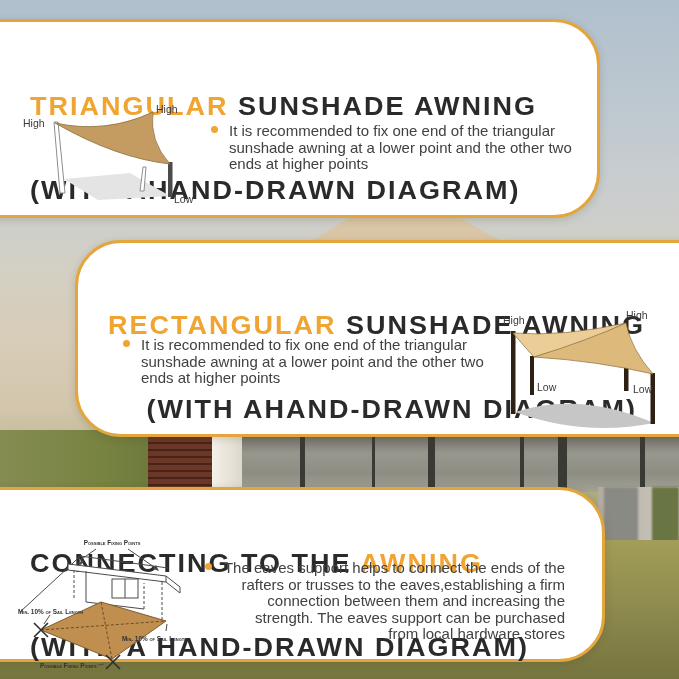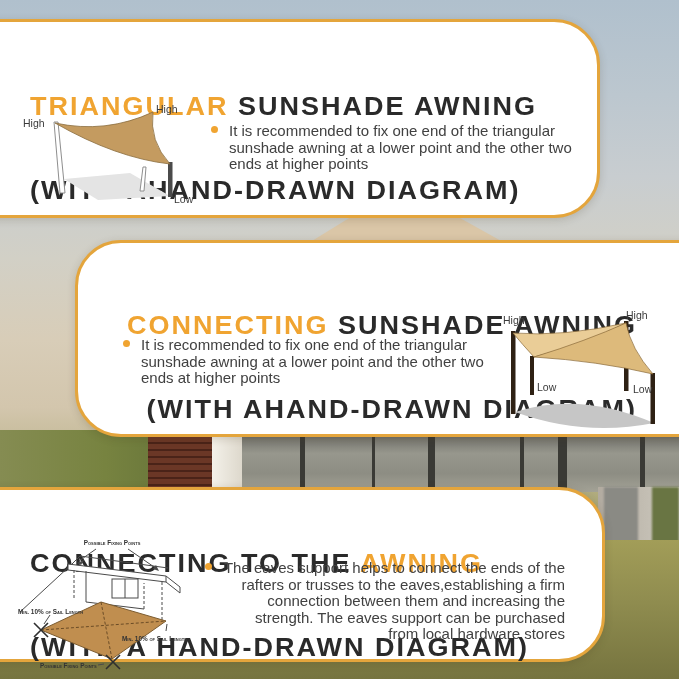--- a/index.html
+++ b/index.html
@@ -101,21 +101,21 @@
     </svg>
 
     <div class="bullet-row" style="left:268px;top:99px;width:375px;">
       <span class="dot"></span>
       <p class="btext">It is recommended to fix one end of the triangular sunshade awning at a lower point and the other two ends at higher points</p>
     </div>
   </div>
 
   <div class="panel" id="panel2">
     <div class="title t-right" style="left:30px;right:100px;top:12px;">
-      <div><span class="hl">CONNECTING</span><span> SUNSHADE AWNING</span></div>
+      <div><span class="hl">RECTANGULAR</span><span> SUNSHADE AWNING</span></div>
       <div>(WITH AHAND-DRAWN DIAGRAM)</div>
     </div>
 
     <div class="bullet-row" style="left:45px;top:92px;width:380px;">
       <span class="dot"></span>
       <p class="btext">It is recommended to fix one end of the triangular sunshade awning at a lower point and the other two ends at higher points</p>
     </div>
 
     <svg class="diag" style="left:420px;top:68px;" width="182" height="128" viewBox="0 0 182 128">
       <path d="M17,101 Q82,80 156,112 Q86,126 17,101 Z" fill="#C6C6C6"></path>

